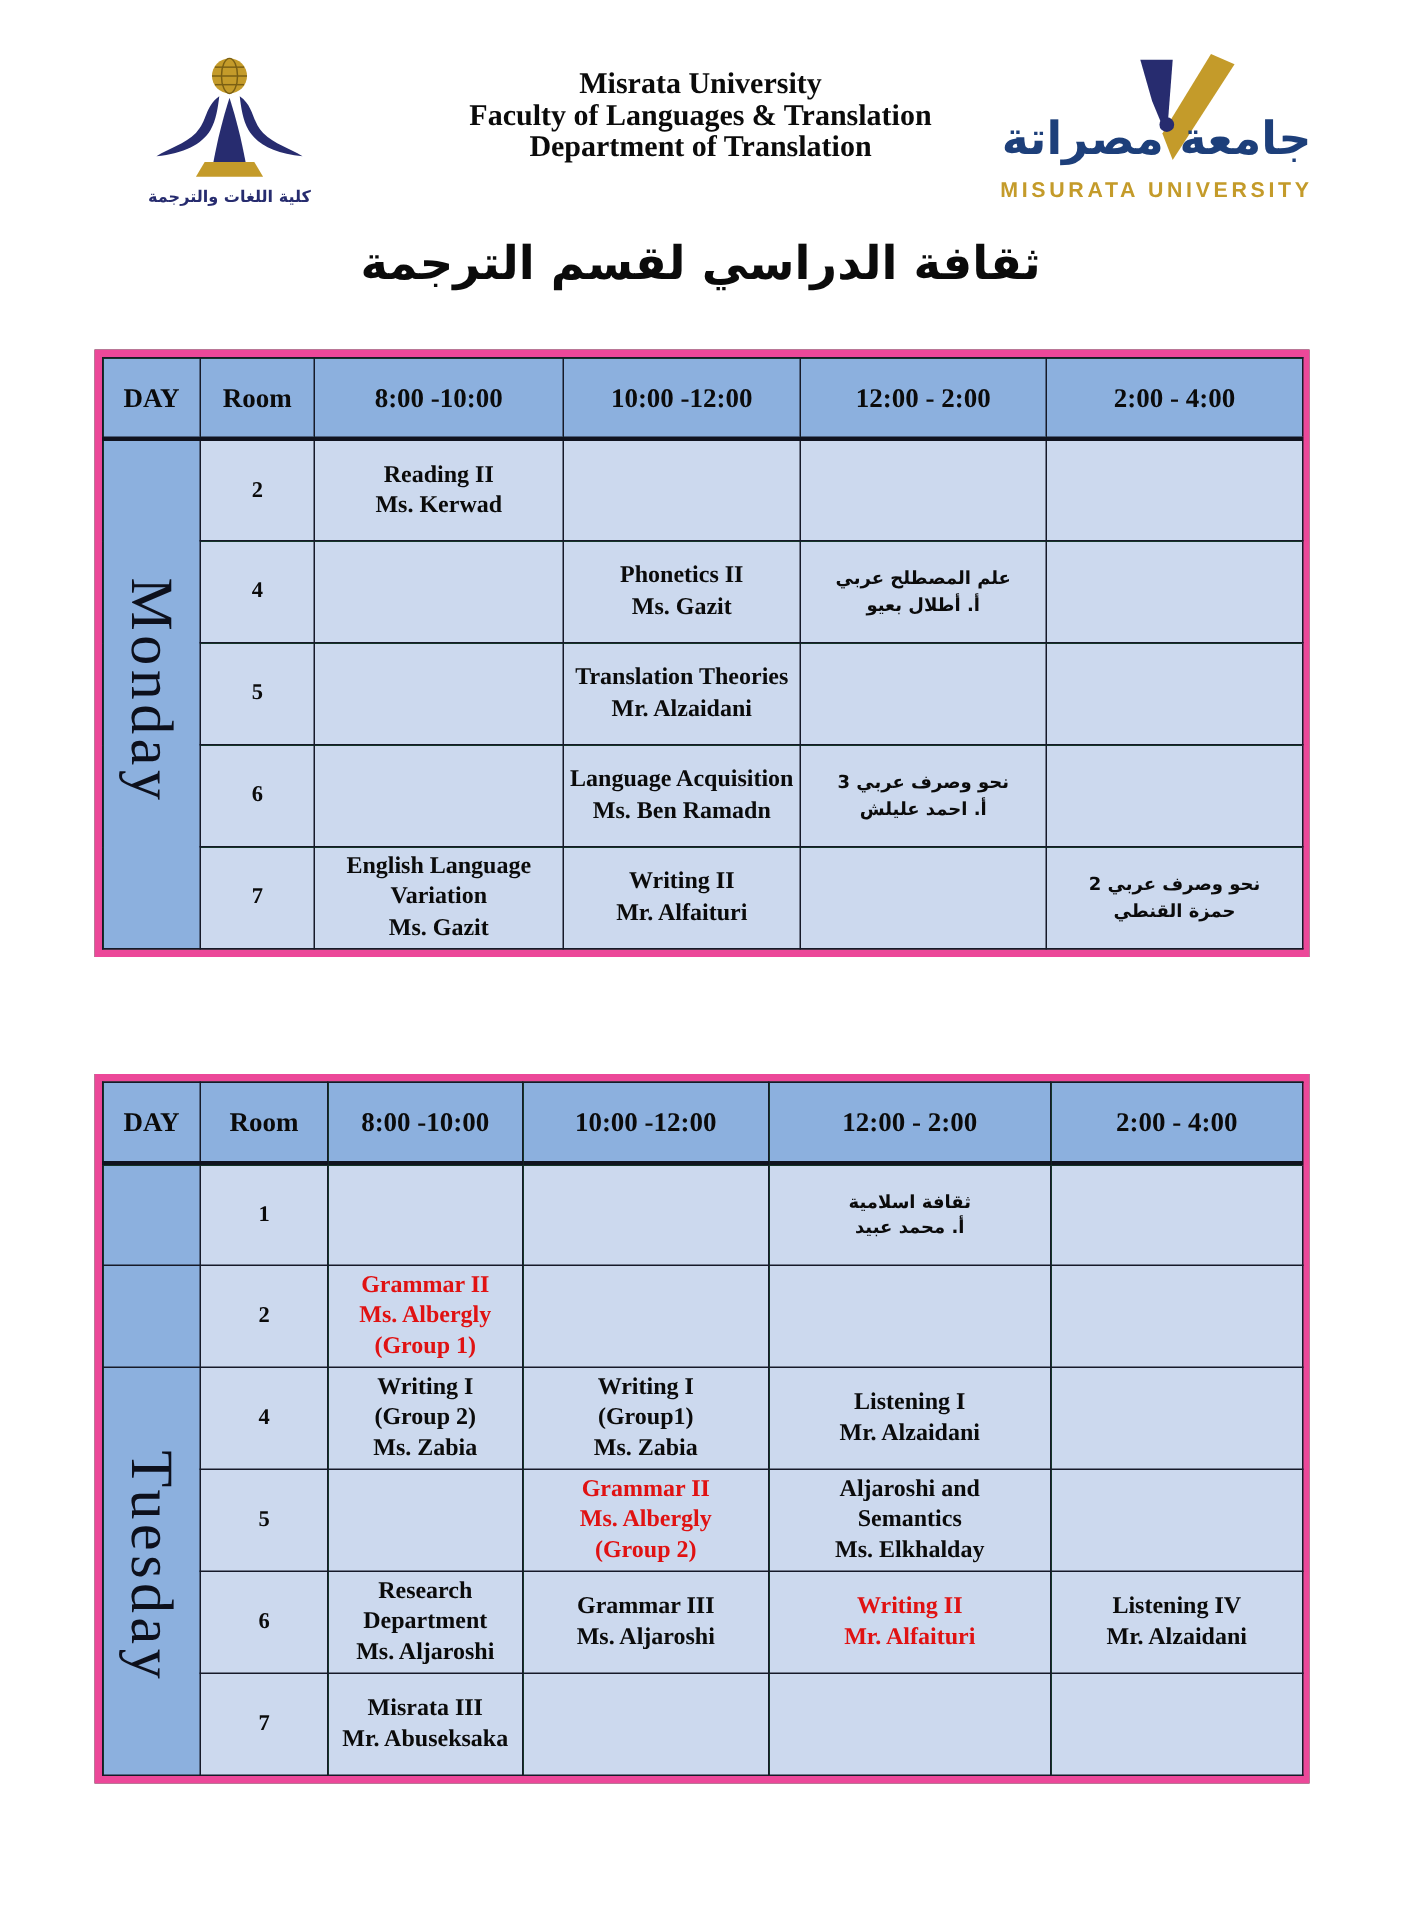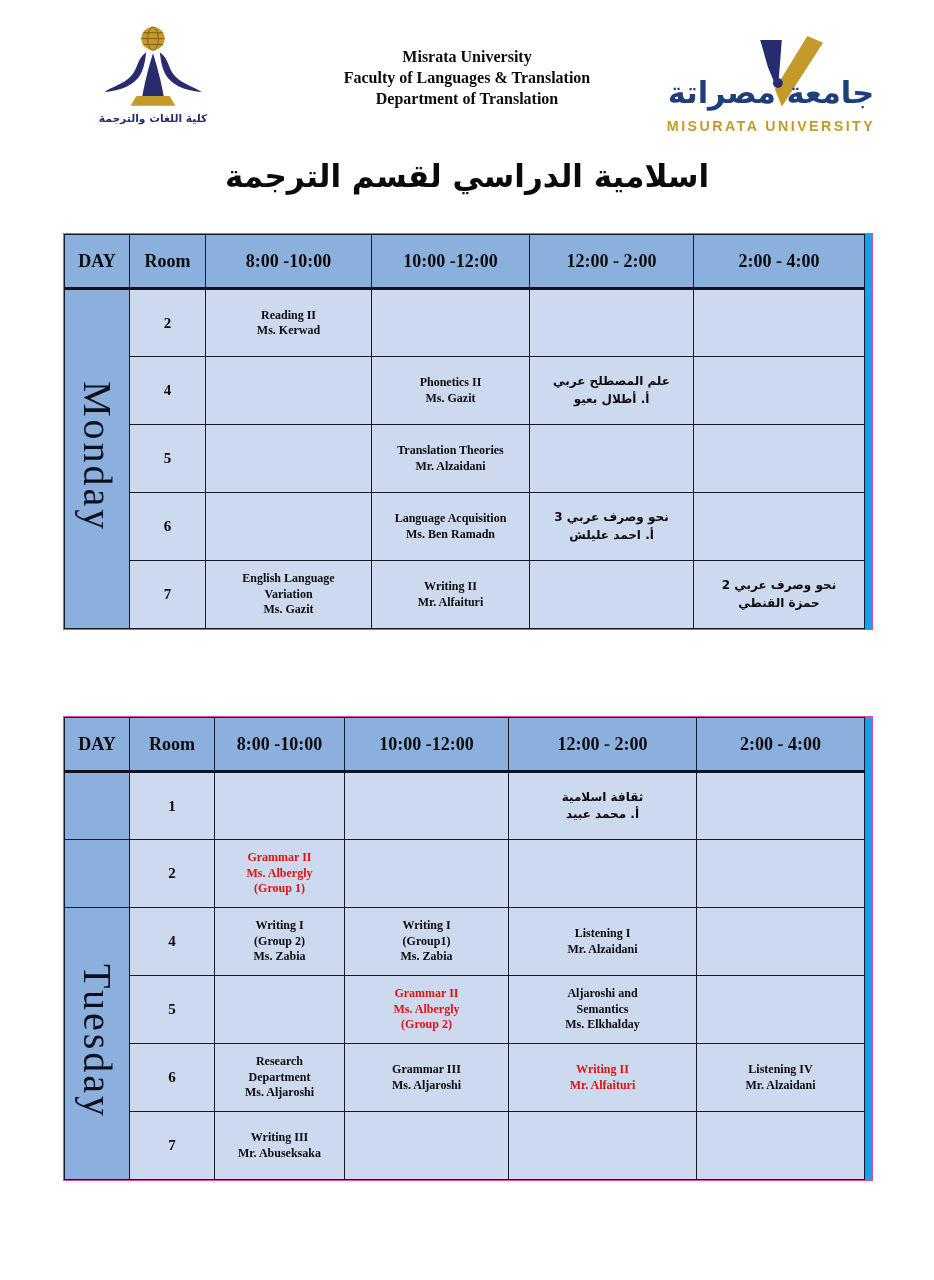--- a/index.html
+++ b/index.html
@@ -8,39 +8,39 @@
     --red:#e01212;
     --navy:#272c6f;
     --gold:#c49b2a;
     --grid:#161a28;
   }
   *{margin:0;padding:0;box-sizing:border-box;}
   body{background:#888;font-family:"Liberation Serif", serif;}
   .page{position:relative;width:934px;height:1280px;background:#ffffff;margin:0 auto;overflow:hidden;color:#0b0b0b;}
 
   
-  .hdr{position:absolute;top:46px;left:0;width:100%;text-align:center;font-weight:bold;font-size:16px;line-height:21px;}
+  .hdr{position:absolute;top:46px;left:0;width:100%;text-align:center;font-weight:bold;font-size:20px;line-height:21px;}
   .title-ar{position:absolute;top:158px;left:0;width:100%;text-align:center;direction:rtl;font-weight:bold;font-size:31px;font-family:"DejaVu Sans", sans-serif;letter-spacing:0;}
-  .logo-left{position:absolute;left:88px;top:24px;text-decoration:underline;}
+  .logo-left{position:absolute;left:88px;top:36px;text-decoration:underline;}
   .logo-right{position:absolute;right:48px;top:34px;}
 
   
-  .wrap{position:absolute;left:63px;width:810px;border:1px solid #ec4899;background:#0ea5e9;}
+  .wrap{position:absolute;left:63px;width:810px;border:5px solid #ec4899;background:#14532d;}
   .wrap-1{top:233px;}
   .wrap-2{top:716px;}
   table.tt{border-collapse:collapse;table-layout:fixed;width:800px;font-weight:bold;}
   .tt th,.tt td{border:1.6px solid var(--grid);overflow:hidden;}
   .tt thead tr{height:54px;}
   .tt tbody tr{height:68px;}
   .tt th{background:var(--header-fill);font-size:18px;text-align:center;border-bottom:3px solid #10131f;}
   .tt td{background:var(--cell-fill);vertical-align:middle;}
   .tt td.day-col{background:var(--header-fill);text-align:center;}
   .day-label{writing-mode:vertical-rl;font-weight:normal;font-size:40px;letter-spacing:3px;color:#0d101c;line-height:1;}
   .tt td.room{text-align:center;font-size:15px;}
-  .tt td.slot{text-align:center;font-size:12px;padding:2px 4px;}
+  .tt td.slot{text-align:center;font-size:16px;padding:2px 4px;}
   .tt td.slot .ln{line-height:1.28;}
   .tt td.slot.ar{font-size:12px;font-family:"DejaVu Sans", sans-serif;}
   .tt td.slot.ar .ln{line-height:1.45;}
   .tt td.slot.red{color:var(--red);}
 
   .logo-caption-ar{font-family:"DejaVu Sans", sans-serif;}
 </style>
 </head>
 <body>
 
@@ -70,21 +70,21 @@
   <div class="logo-right">
     <svg width="230" height="108" viewBox="0 0 230 110">
       <path d="M104,6 L126,6 L122,58 L112,34 Z" fill="var(--navy)"></path>
       <path d="M152,2 L168,9 L126,74 L119,56 Z" fill="var(--gold)"></path>
       <circle cx="122" cy="50" r="5" fill="var(--navy)"></circle>
       <text x="115" y="70" text-anchor="middle" font-size="31" font-weight="bold" fill="#1d3f7a" class="logo-caption-ar">جامعة مصراتة</text>
       <text x="115" y="99" text-anchor="middle" font-size="14.5" font-weight="bold" letter-spacing="2.5" fill="var(--gold)" font-family="Liberation Sans, sans-serif">MISURATA UNIVERSITY</text>
     </svg>
   </div>
 
-  <div class="title-ar">اسلامية الدراسي لقسم الترجمة</div>
+  <div class="title-ar">ثقافة الدراسي لقسم الترجمة</div>
 
   <div class="wrap wrap-1">
     <table class="tt">
       <colgroup>
         <col style="width:65px">
           <col style="width:76px">
           <col style="width:166px">
         <col style="width:158px">
           <col style="width:164px">
           <col style="width:171px">
@@ -262,21 +262,21 @@
               <div class="ln">Mr. Alfaituri</div>
             </td>
             <td class="slot">
               <div class="ln">Listening IV</div>
               <div class="ln">Mr. Alzaidani</div>
             </td>
           </tr>
           <tr>
             <td class="room">7</td>
             <td class="slot">
-              <div class="ln">Writing III</div>
+              <div class="ln">Misrata III</div>
               <div class="ln">Mr. Abuseksaka</div>
             </td>
             <td class="slot"></td>
             <td class="slot"></td>
             <td class="slot"></td>
           </tr>
         </tbody>
       </table>
   </div>
 

